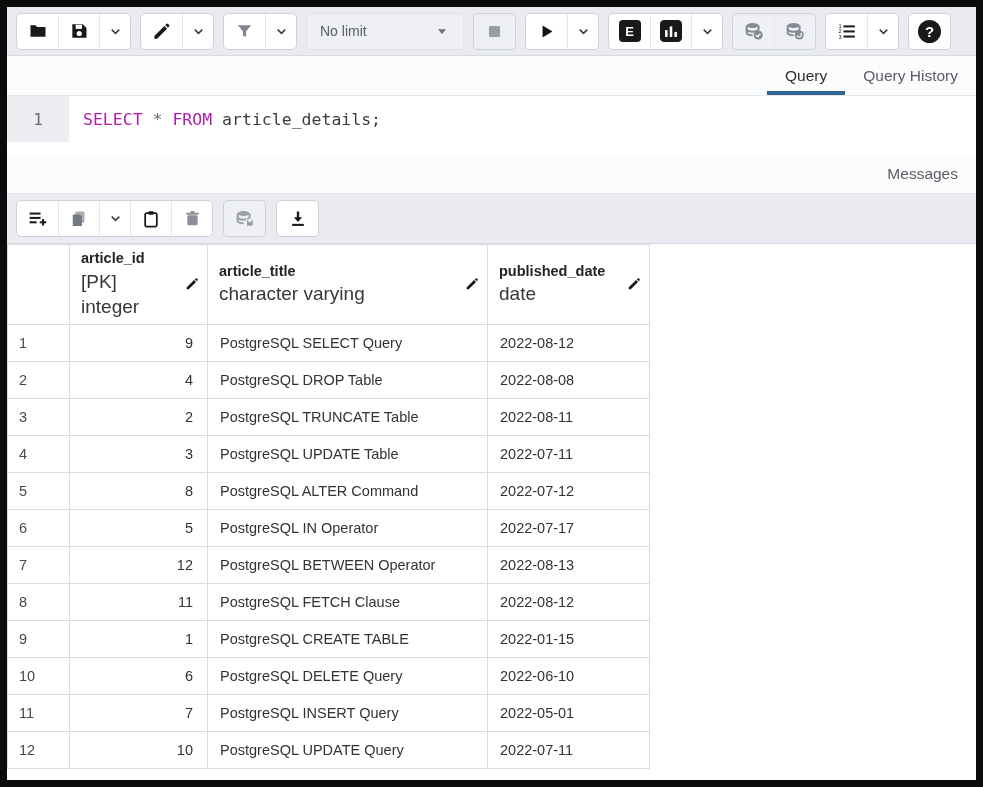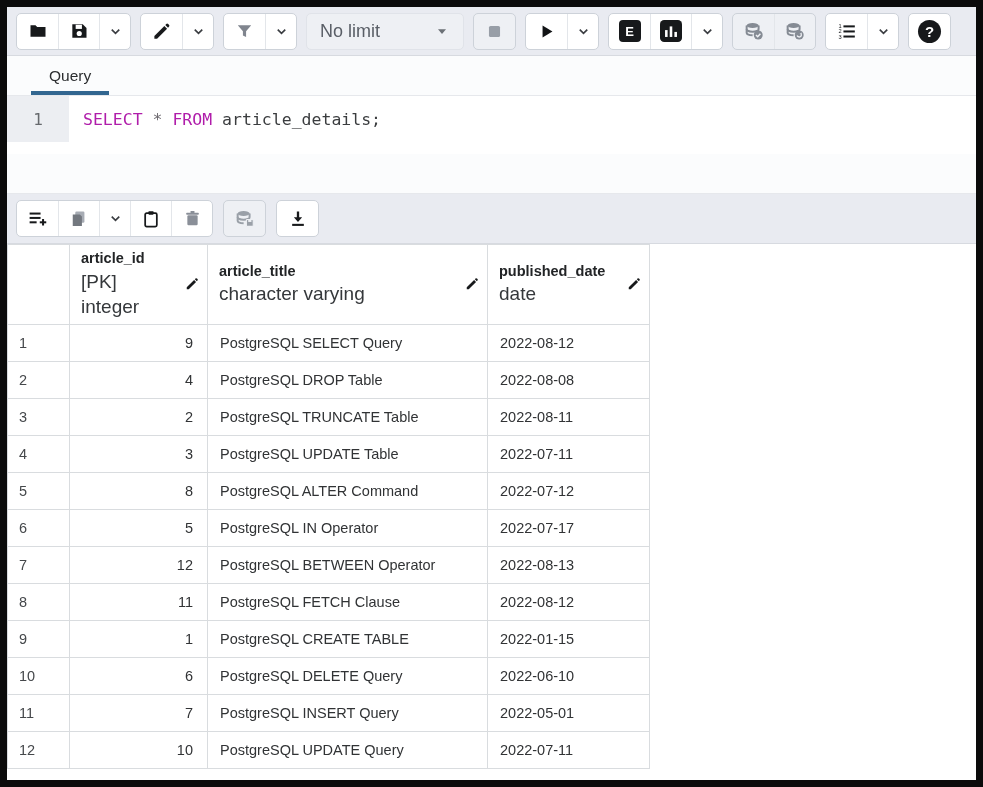--- a/index.html
+++ b/index.html
@@ -30,27 +30,27 @@
     display:flex; align-items:center; justify-content:center;
   }
   .circle-dark {
     width:23px; height:23px; background:#17191b; border-radius:50%;
     color:#fff; font-weight:bold; font-size:15px;
     display:flex; align-items:center; justify-content:center;
   }
   .limit-select {
     width:158px; height:37px; background:#eef0f4; border:1px solid #e0e3e9;
     border-radius:5px; display:flex; align-items:center; justify-content:space-between;
-    padding:0 13px; color:#595e66; font-size:18px; cursor:pointer;
+    padding:0 13px; color:#595e66; font-size:14px; cursor:pointer;
   }
 
   
   .tab-row {
     height:40px; background:#fbfcfd; border-bottom:1px solid #e6e8ec;
-    display:flex; align-items:stretch; padding-left:24px;
+    display:flex; align-items:stretch; padding-left:4px;justify-content:flex-end;
   }
   .tab {
     display:flex; align-items:center; padding:0 18px; font-size:15.5px;
     color:#5a5d61; cursor:pointer; position:relative;
   }
   .tab.active { color:#2c2e30; }
   .tab.active .tab-underline {
     position:absolute; left:0; right:0; bottom:0; height:4px; background:#326690;
   }
 
@@ -279,31 +279,37 @@
         <span class="circle-dark">?</span>
       </div>
     </div>
   </div>
 
   <div class="tab-row">
     <div class="tab active">
       <span>Query</span>
       <div class="tab-underline"></div>
     </div>
+    <div class="tab">
+      <span>Query History</span>
+    </div>
   </div>
 
   <div class="editor">
     <div class="gutter">
       <span>1</span>
     </div>
     <div class="code-line"><span class="kw">SELECT</span><span> </span><span class="op">*</span><span> </span><span class="kw">FROM</span><span> article_details;</span></div>
   </div>
   <div class="editor-spacer"></div>
 
   <div class="tab-row">
+    <div class="tab">
+      <span>Messages</span>
+    </div>
   </div>
 
   <div class="results-toolbar">
     <div class="btn-group">
       <div class="tbtn">
         <span class="icon">
           <svg width="21" height="21" viewBox="0 0 24 24" fill="#17191b">
               <rect x="3" y="5.2" width="12.5" height="2.3"></rect>
               <rect x="3" y="10.2" width="12.5" height="2.3"></rect>
               <rect x="3" y="15.2" width="8" height="2.3"></rect>

